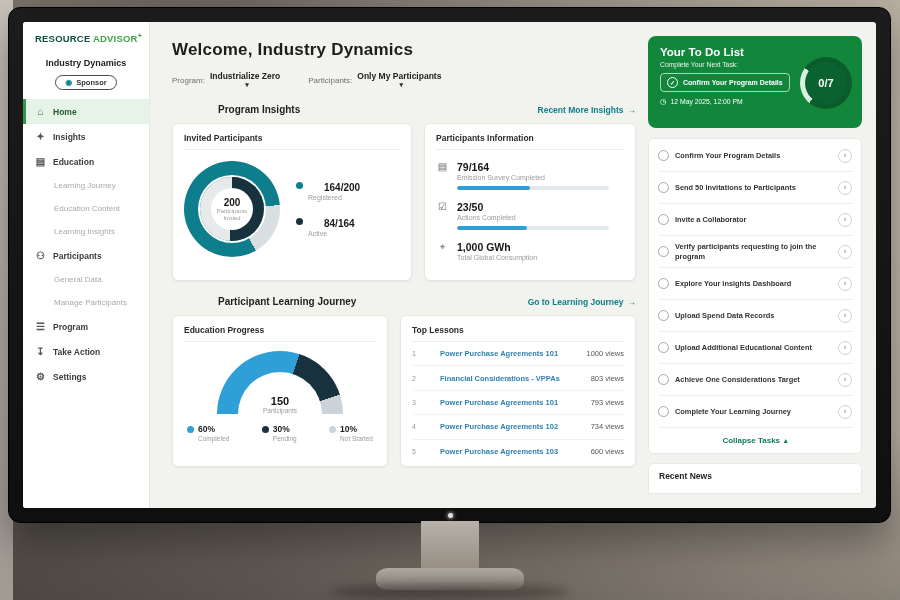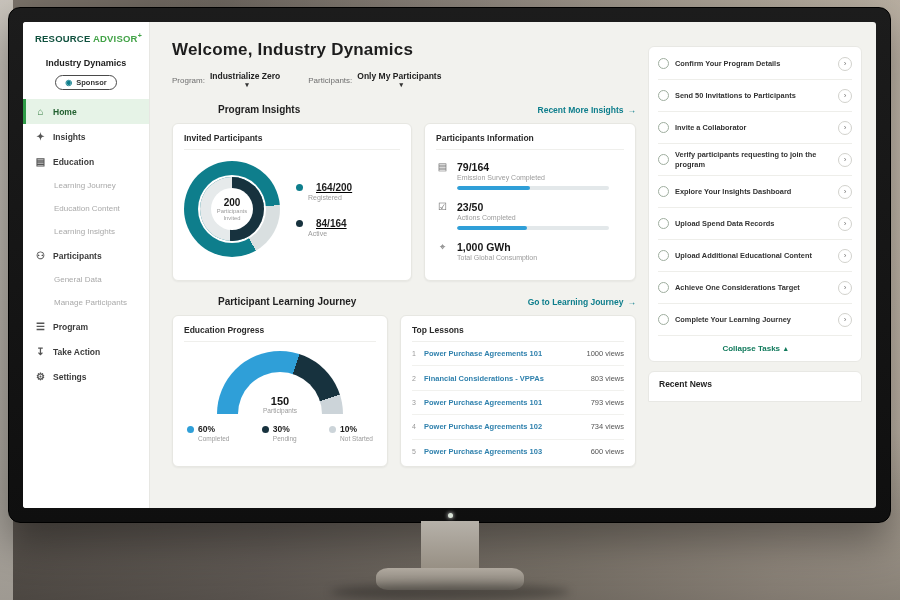--- a/index.html
+++ b/index.html
@@ -61,21 +61,21 @@
   .invited-body{display:flex;align-items:center;gap:16px;margin-top:11px;}
   .donut{position:relative;width:96px;height:96px;}
   .ring{position:absolute;border-radius:50%;}
   .ring.outer{inset:0;}
   .ring.inner{inset:16px;box-shadow:0 0 0 2px #fff;}
   .hole{position:absolute;inset:27px;background:#fff;border-radius:50%;display:flex;flex-direction:column;
     align-items:center;justify-content:center;text-align:center;}
   .hole-val{font-size:10px;font-weight:bold;color:#161616;}
   .hole-lab{font-size:5.8px;color:#9b9b9b;line-height:1.15;width:34px;}
   .leg-item + .leg-item{margin-top:17px;}
-  .leg-top{display:flex;align-items:center;gap:13px;text-decoration:underline;}
+  .leg-top{display:flex;align-items:flex-start;gap:21px;}
   .dot{width:7px;height:7px;border-radius:50%;}
   .dot-teal{background:#0e7e8c;}
   .dot-navy{background:#17323e;}
   .dot-blue{background:#2f9fd8;}
   .dot-gray{background:#ccd4d9;}
   .leg-val{font-size:10px;font-weight:bold;color:#1c1c1c;}
   .leg-lab{font-size:7px;color:#9b9b9b;margin-left:12px;margin-top:1px;}
   .info-row{display:flex;gap:8px;margin-top:11px;}
   .info-ico{width:13px;font-size:10px;color:#6b6b6b;text-align:center;margin-top:1px;line-height:1;}
   .info-val{font-size:10.5px;font-weight:bold;color:#161616;}
@@ -87,21 +87,21 @@
   .gauge-wrap{position:relative;width:126px;height:64px;margin:9px auto 0;overflow:hidden;}
   .gauge-arc{position:absolute;top:0;left:0;width:126px;height:126px;border-radius:50%;}
   .gauge-arc::after{content:"";position:absolute;inset:21px;background:#fff;border-radius:50%;}
   .gauge-center{position:absolute;left:0;right:0;bottom:1px;text-align:center;}
   .g-val{font-size:11px;font-weight:bold;color:#161616;}
   .g-lab{font-size:6.5px;color:#9b9b9b;}
   .edu-legend{display:flex;justify-content:space-between;margin-top:9px;padding:0 3px;}
   .el-top{display:flex;gap:4px;align-items:center;}
   .el-val{font-size:8.5px;font-weight:bold;color:#1c1c1c;}
   .el-lab{font-size:6.5px;color:#9b9b9b;margin-left:11px;margin-top:1px;}
-  .lesson-row{display:flex;align-items:center;gap:2px;height:23.4px;border-bottom:1px solid #f1f1ee;cursor:pointer;}
+  .lesson-row{display:flex;align-items:center;gap:18px;height:23.4px;border-bottom:1px solid #f1f1ee;cursor:pointer;}
   .lesson-row:last-child{border-bottom:none;}
   .l-rank{font-size:7px;color:#999;width:10px;}
   .l-title{flex:1;font-size:7.5px;font-weight:bold;color:#2f81ad;}
   .l-views{font-size:7.5px;color:#555;}
   
   .todo-col{width:228px;min-width:228px;box-sizing:border-box;padding:14px 14px 0 0;}
   .todo-hero{position:relative;background:#12863b;border-radius:8px;padding:10px 12px;height:92px;box-sizing:border-box;color:#fff;}
   .th-title{font-size:11.5px;font-weight:bold;}
   .th-sub{font-size:6.8px;margin-top:3px;opacity:.92;}
   .th-task{display:inline-flex;align-items:center;gap:5px;border:1px solid rgba(255,255,255,.65);border-radius:4px;
@@ -353,20 +353,37 @@
             <div class="lesson-row">
               <span class="l-rank">5</span>
               <span class="l-title">Power Purchase Agreements 103</span>
               <span class="l-views">600 views</span>
             </div>
           </div>
         </div>
       </main>
 
       <section class="todo-col">
+        <div class="todo-hero">
+          <div class="th-title">Your To Do List</div>
+          <div class="th-sub">Complete Your Next Task:</div>
+          <div class="th-task">
+            <span class="th-check">✓</span>
+            <span>Confirm Your Program Details</span>
+          </div>
+          <div class="th-due">
+            <span class="th-clock">◷</span>
+            <span>12 May 2025, 12:00 PM</span>
+          </div>
+          <div class="th-ring">
+            <div class="th-hole">
+              <span>0/7</span>
+            </div>
+          </div>
+        </div>
 
         <div class="task-list">
           <div class="task">
             <span class="t-check"></span>
             <span class="t-label">Confirm Your Program Details</span>
             <span class="t-chev">›</span>
           </div>
           <div class="task">
             <span class="t-check"></span>
             <span class="t-label">Send 50 Invitations to Participants</span>

